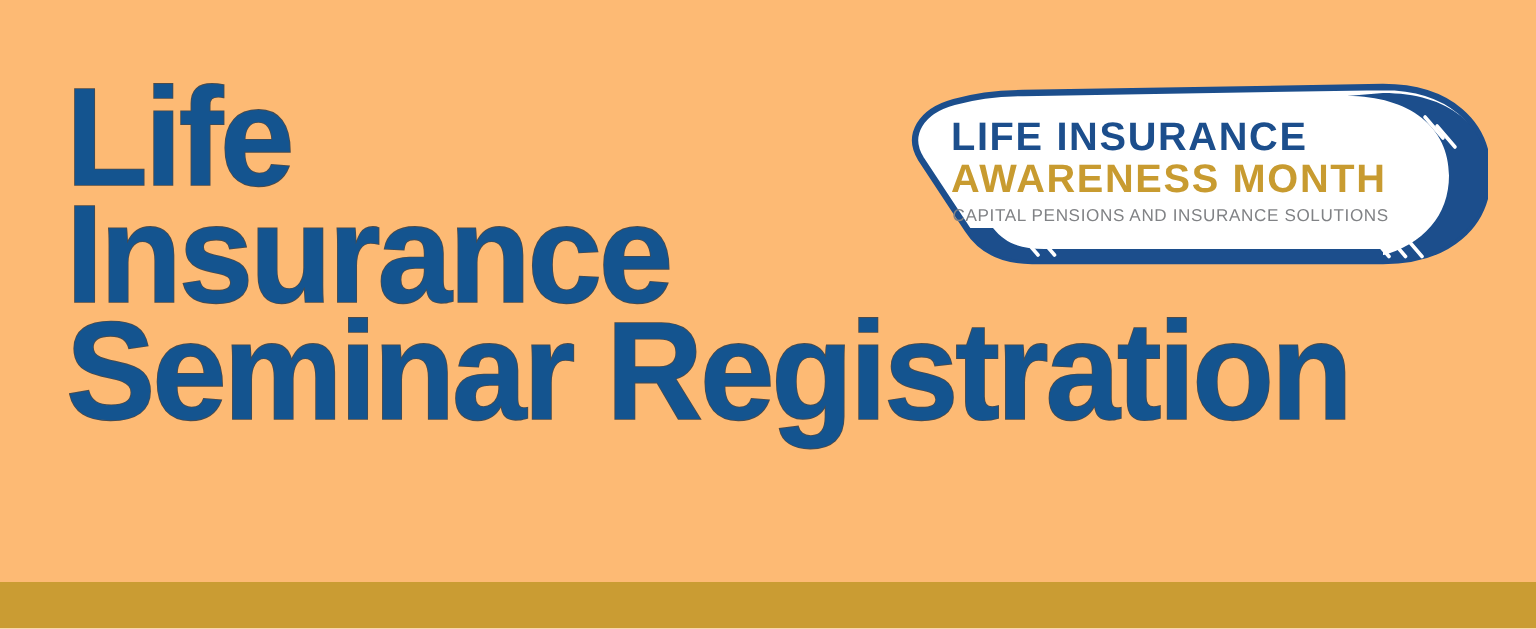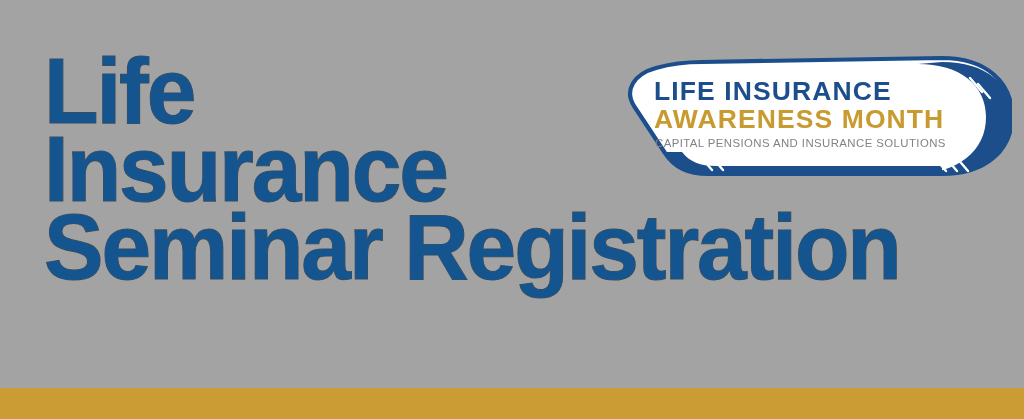--- a/index.html
+++ b/index.html
@@ -9,21 +9,21 @@
     background: #ffffff;
   }
   body {
     font-family: "Liberation Sans", sans-serif;
   }
 
   #banner {
     position: relative;
     width: 1024px;
     height: 419px;
-    background: #a3a3a3;
+    background: #fdba74;
     overflow: hidden;
   }
 
   
   #headline {
     position: absolute;
     left: 44px;
     top: 52px;
     width: 960px;
   }
@@ -49,21 +49,21 @@
     left: 0;
     bottom: 0;
     width: 1024px;
     height: 31px;
     background: #CA9C33;
   }
 
   
   #logo {
     position: absolute;
-    left: 612px;
+    left: 592px;
     top: 52px;
     width: 400px;
     height: 135px;
   }
   #logo svg { display: block; width: 400px; height: 135px; }
 
   .logo-txt-life {
     font-family: "Liberation Sans", sans-serif;
     font-weight: 700;
     font-size: 26.5px;

